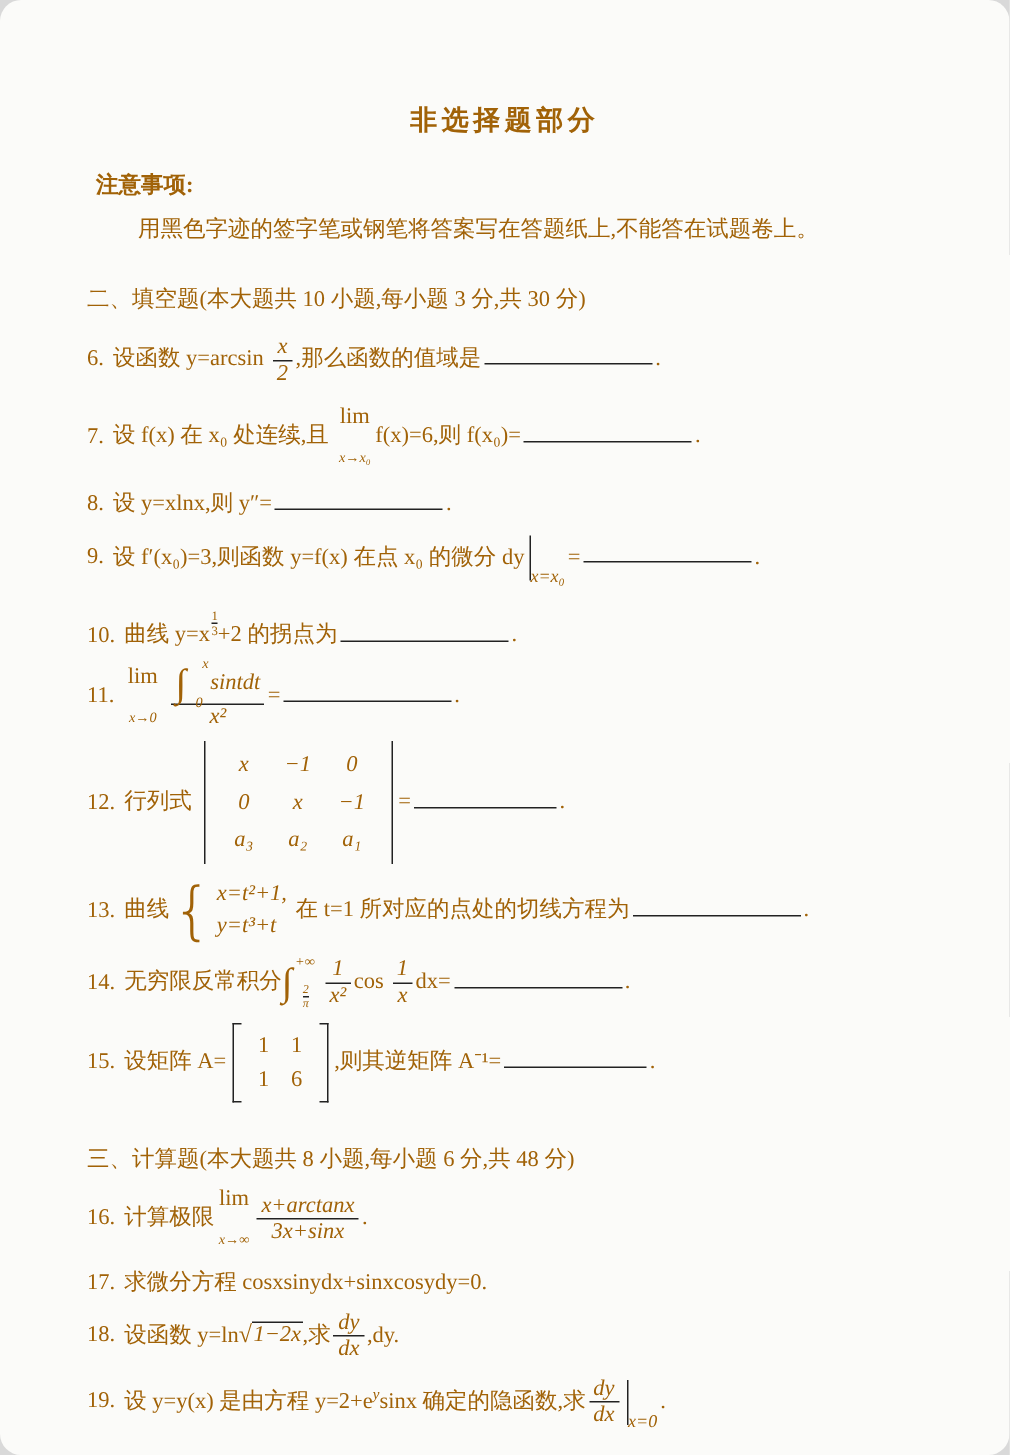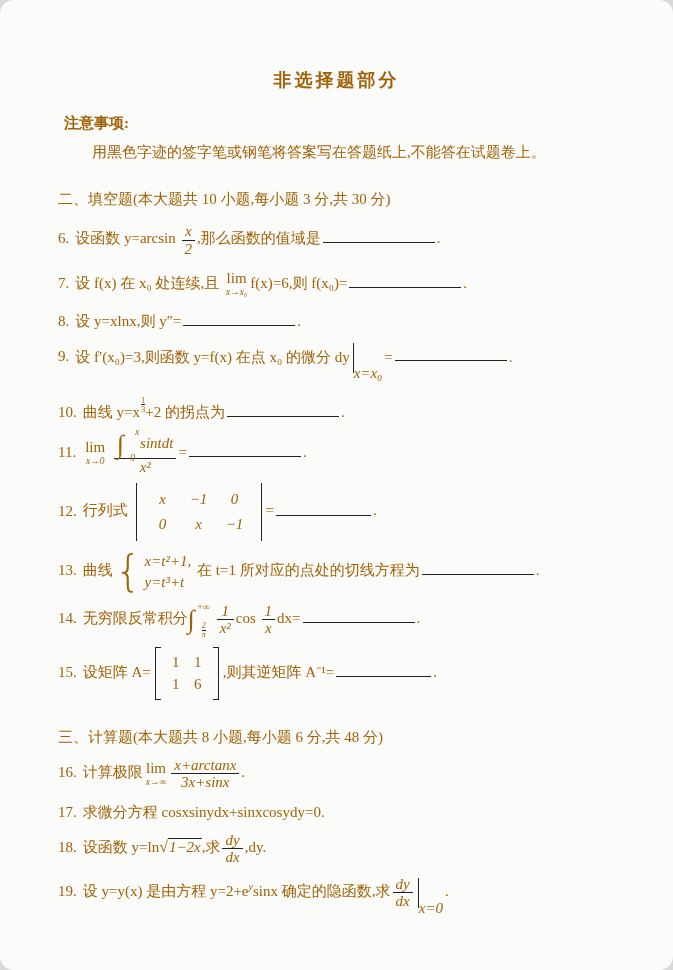--- a/index.html
+++ b/index.html
@@ -30,21 +30,21 @@
   .mt12 { margin-top:12px; }
   .mt10 { margin-top:10px; }
   .mt8  { margin-top:8px; }
   
   .fr { display:inline-block; vertical-align:middle; text-align:center; line-height:1.1; font-style:italic; margin:0 2px; }
   .fr .n { display:block; padding:0 3px; }
   .fr .d { display:block; border-top:1px solid #222; padding:0 3px; }
   
   .lim { display:inline-block; vertical-align:middle; text-align:center; line-height:1; margin:0 3px; }
   .lim .l { display:block; }
-  .lim .s { display:block; font-size:9.5px; font-style:italic; margin-top:2px; }
+  .lim .s { display:block; font-size:9.5px; font-style:italic; margin-top:16px; }
   
   .blank { display:inline-block; width:112px; border-bottom:1px solid #222; height:1em; vertical-align:baseline; margin:0 2px; }
   .blank-sm { width:95px; }
   
   .det { display:inline-block; vertical-align:middle; border-left:1.2px solid #222; border-right:1.2px solid #222; padding:4px 8px; margin:0 4px; }
   .det .drow { display:flex; }
   .det .dcell { width:36px; text-align:center; font-style:italic; line-height:1.65; }
   
   .mx { display:inline-block; vertical-align:middle; position:relative; padding:4px 10px; margin:0 4px; }
   .mx::before { content:""; position:absolute; left:0; top:0; bottom:0; width:5px;
@@ -64,21 +64,21 @@
   .intsub { position:absolute; bottom:-6px; right:5px; font-size:9.5px; font-style:italic; }
   .subfr { display:inline-block; text-align:center; line-height:1; font-size:8px; }
   .subfr .n { display:block; }
   .subfr .d { display:block; border-top:0.8px solid #222; }
   
   .supfr { display:inline-block; vertical-align:0.55em; text-align:center; line-height:1; font-size:8.5px; margin-left:1px; }
   .supfr .n { display:block; }
   .supfr .d { display:block; border-top:0.8px solid #222; }
   
   .bar { display:inline-block; border-left:1.1px solid #222; height:2em; vertical-align:-0.75em; margin-left:3px; }
-  .barsub { font-size:15px; font-style:italic; vertical-align:-1.1em; margin-right:2px; }
+  .barsub { font-size:12px; font-style:italic; vertical-align:-1.1em; margin-right:2px; }
   sup.mini { font-size:10px; font-style:italic; }
   
   .sqrt-rad { border-top:1.1px solid #222; font-style:italic; padding:0 1px; }
   .sqrt-sign { font-size:16px; }
   .footer { position:absolute; top:876px; left:0; width:100%; text-align:center; font-size:14.5px; }
 </style>
 </head>
 <body>
 
 <div class="page">
@@ -126,20 +126,25 @@
       <span class="drow">
           <span class="dcell">x</span>
           <span class="dcell">−1</span>
           <span class="dcell">0</span>
         </span>
       <span class="drow">
           <span class="dcell">0</span>
           <span class="dcell">x</span>
           <span class="dcell">−1</span>
         </span>
+      <span class="drow">
+          <span class="dcell">a₃</span>
+          <span class="dcell">a₂</span>
+          <span class="dcell">a₁</span>
+        </span>
     </span><span>=</span><span class="blank blank-sm"></span><span>.</span>
   </div>
 
   <div class="q mt10">
     <span class="qno">13.</span><span>曲线</span><span class="cases">
         <span class="brace">{</span>
         <span class="lines">
           <span>x=t²+1,</span>
           <span>y=t³+t</span>
         </span>

